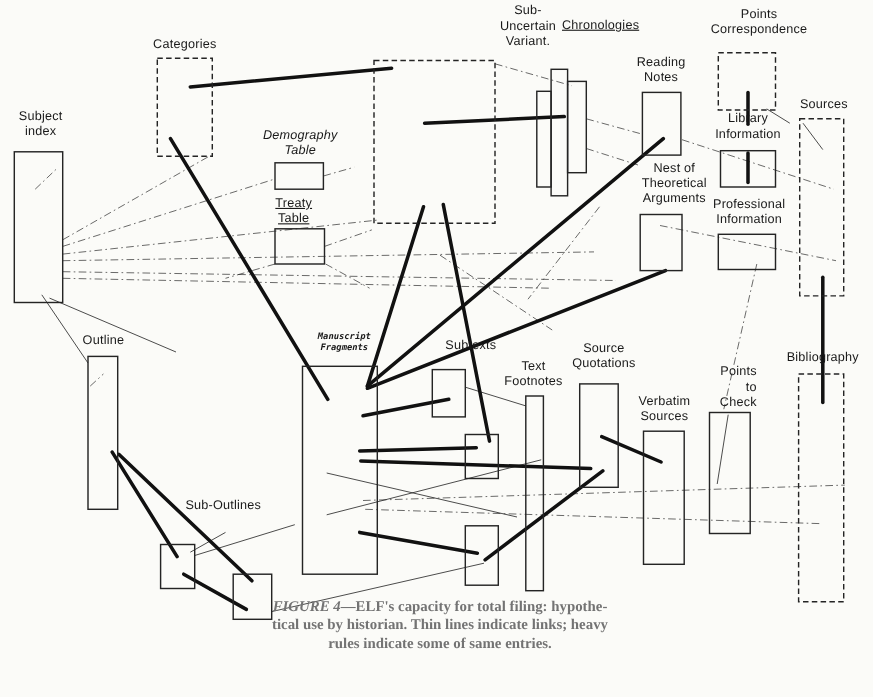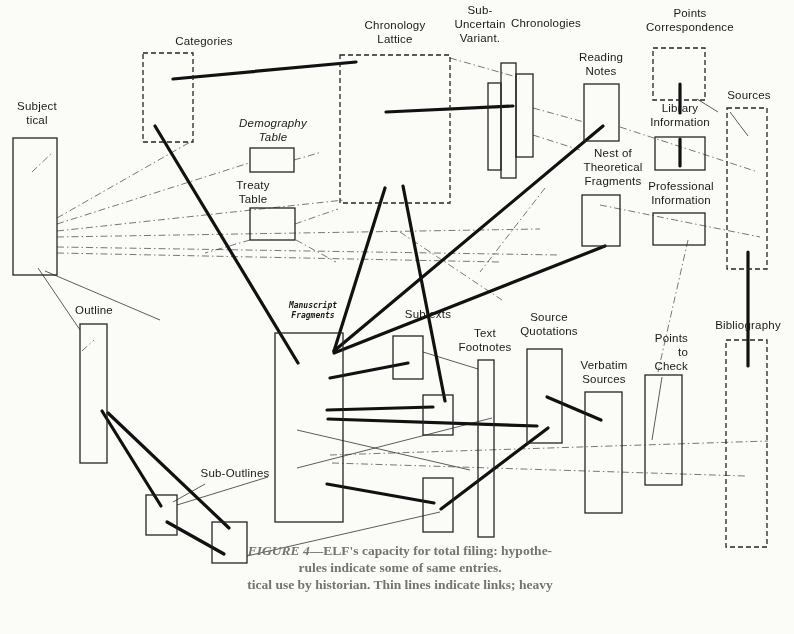--- a/index.html
+++ b/index.html
@@ -103,59 +103,57 @@
         <rect class="nbox" x="527" y="349" width="35" height="94"></rect>
         <rect class="nbox" x="585" y="392" width="37" height="121"></rect>
         <rect class="nbox" x="645" y="375" width="37" height="110"></rect>
         <rect class="nbox dashed" x="726" y="340" width="41" height="207"></rect>
         <rect class="nbox" x="80" y="324" width="27" height="139"></rect>
         <rect class="nbox" x="146" y="495" width="31" height="40"></rect>
         <rect class="nbox" x="212" y="522" width="35" height="41"></rect>
       </svg>
     <div id="label-layer">
         <div class="nlabel" style="left: 6px; top: 100px; width: 62px;">Subject
-tical</div>
-        <div class="nlabel" style="left: 136px; top: 35px; width: 64px; margin-left: 36px;">Categories</div>
+index</div>
+        <div class="nlabel" style="left: 136px; top: 35px; width: 64px;">Categories</div>
         <div class="nlabel" style="left: 234px; top: 117px; width: 78px; font-style: italic;">Demography
 Table</div>
-        <div class="nlabel" style="left: 224px; top: 179px; width: 58px;">Treaty
+        <div class="nlabel" style="left: 238px; top: 179px; width: 58px; text-decoration: underline;">Treaty
 Table</div>
-        <div class="nlabel" style="left: 338px; top: 19px; width: 114px;">Chronology
-Lattice</div>
         <div class="nlabel left" style="left: 449px; top: 4px; width: 62px;">Sub-
 Uncertain
 Variant.</div>
-        <div class="nlabel" style="left: 506px; top: 17px; width: 80px;">Chronologies</div>
+        <div class="nlabel" style="left: 506px; top: 17px; width: 80px; text-decoration: underline;">Chronologies</div>
         <div class="nlabel" style="left: 570px; top: 51px; width: 62px;">Reading
 Notes</div>
         <div class="nlabel" style="left: 640px; top: 7px; width: 100px;">Points
 Correspondence</div>
         <div class="nlabel" style="left: 642px; top: 102px; width: 76px;">Library
 Information</div>
         <div class="nlabel" style="left: 722px; top: 89px; width: 54px;">Sources</div>
         <div class="nlabel" style="left: 640px; top: 180px; width: 82px;">Professional
 Information</div>
         <div class="nlabel left" style="left: 577px; top: 147px; width: 72px;">Nest of
 Theoretical
-Fragments</div>
+Arguments</div>
         <div class="nlabel left mono" style="left: 283px; top: 301px; width: 60px; font-style: italic;">Manuscript
 Fragments</div>
         <div class="nlabel" style="left: 398px; top: 308px; width: 60px;">Subtexts</div>
         <div class="nlabel" style="left: 452px; top: 327px; width: 66px;">Text
 Footnotes</div>
         <div class="nlabel" style="left: 515px; top: 311px; width: 68px;">Source
 Quotations</div>
         <div class="nlabel" style="left: 572px; top: 359px; width: 64px;">Verbatim
 Sources</div>
         <div class="nlabel" style="left: 638px; top: 332px; width: 50px; text-align: right;">Points
 to
 Check</div>
         <div class="nlabel" style="left: 708px; top: 319px; width: 80px;">Bibliography</div>
         <div class="nlabel" style="left: 68px; top: 304px; width: 52px;">Outline</div>
-        <div class="nlabel" style="left: 162px; top: 467px; width: 82px; margin-left: 32px;">Sub-Outlines</div>
+        <div class="nlabel" style="left: 162px; top: 454px; width: 82px;">Sub-Outlines</div>
       </div>
   </div>
   <div class="caption">
     <div><span class="fig-label">FIGURE 4</span><span>—</span><span>ELF's capacity for total filing: hypothe-</span></div>
+    <div>tical use by historian. Thin lines indicate links; heavy</div>
     <div>rules indicate some of same entries.</div>
-    <div>tical use by historian. Thin lines indicate links; heavy</div>
   </div>
 </div>
 
 </body></html>

